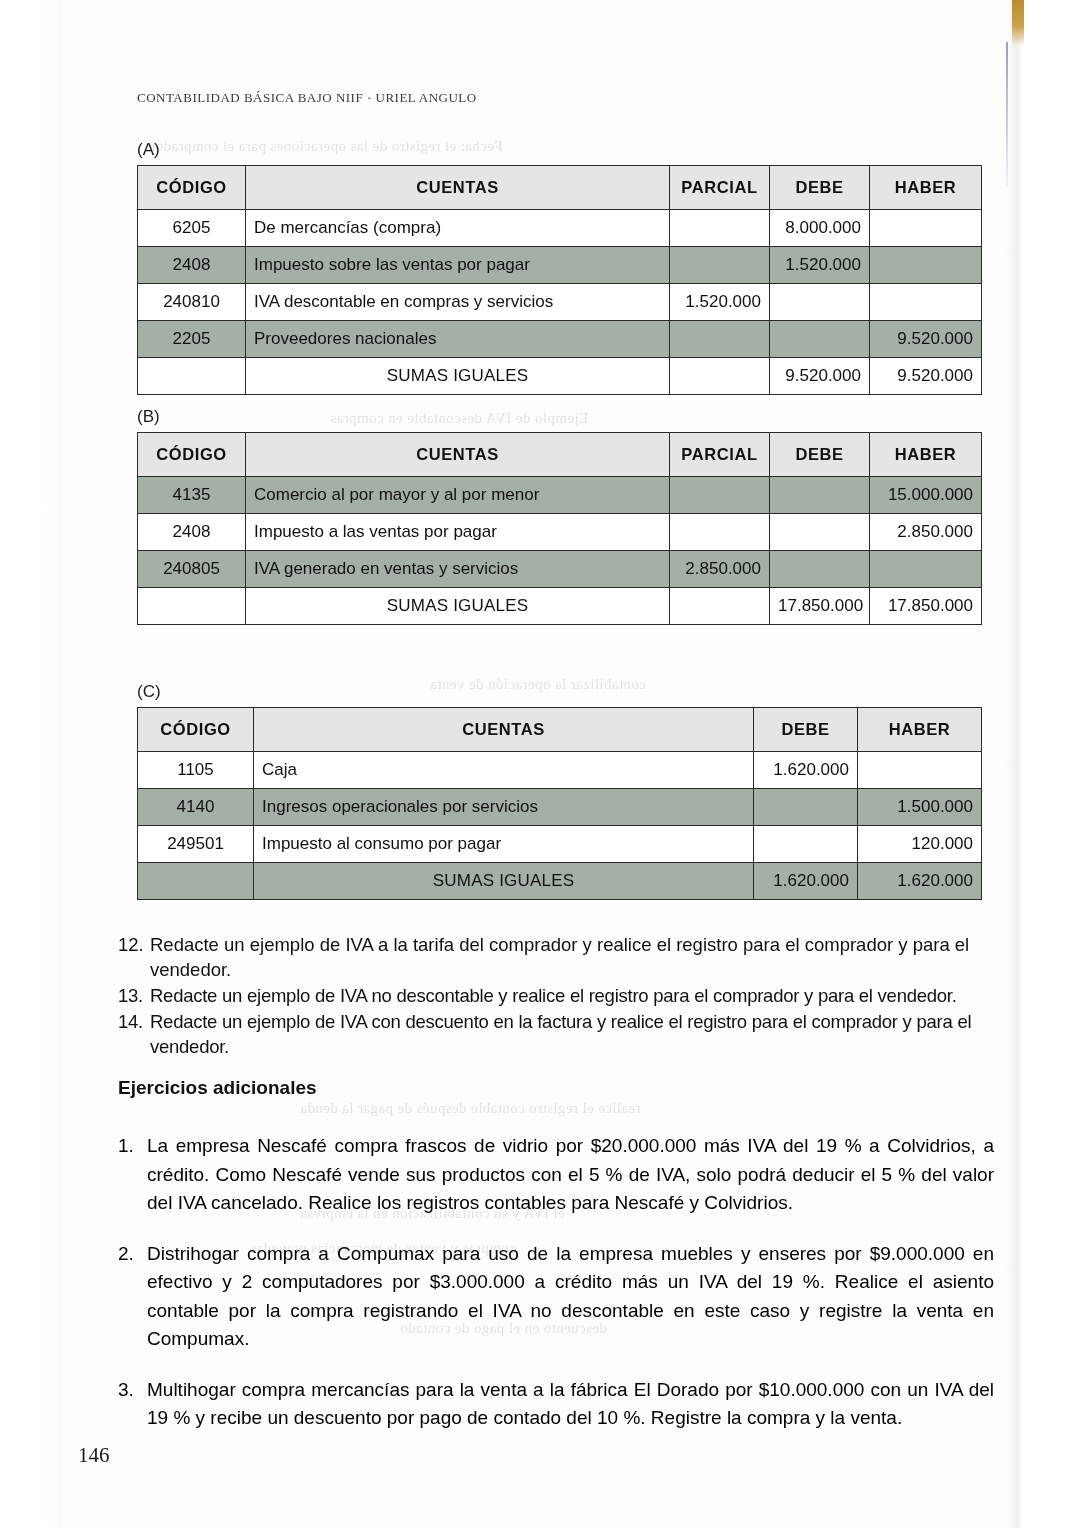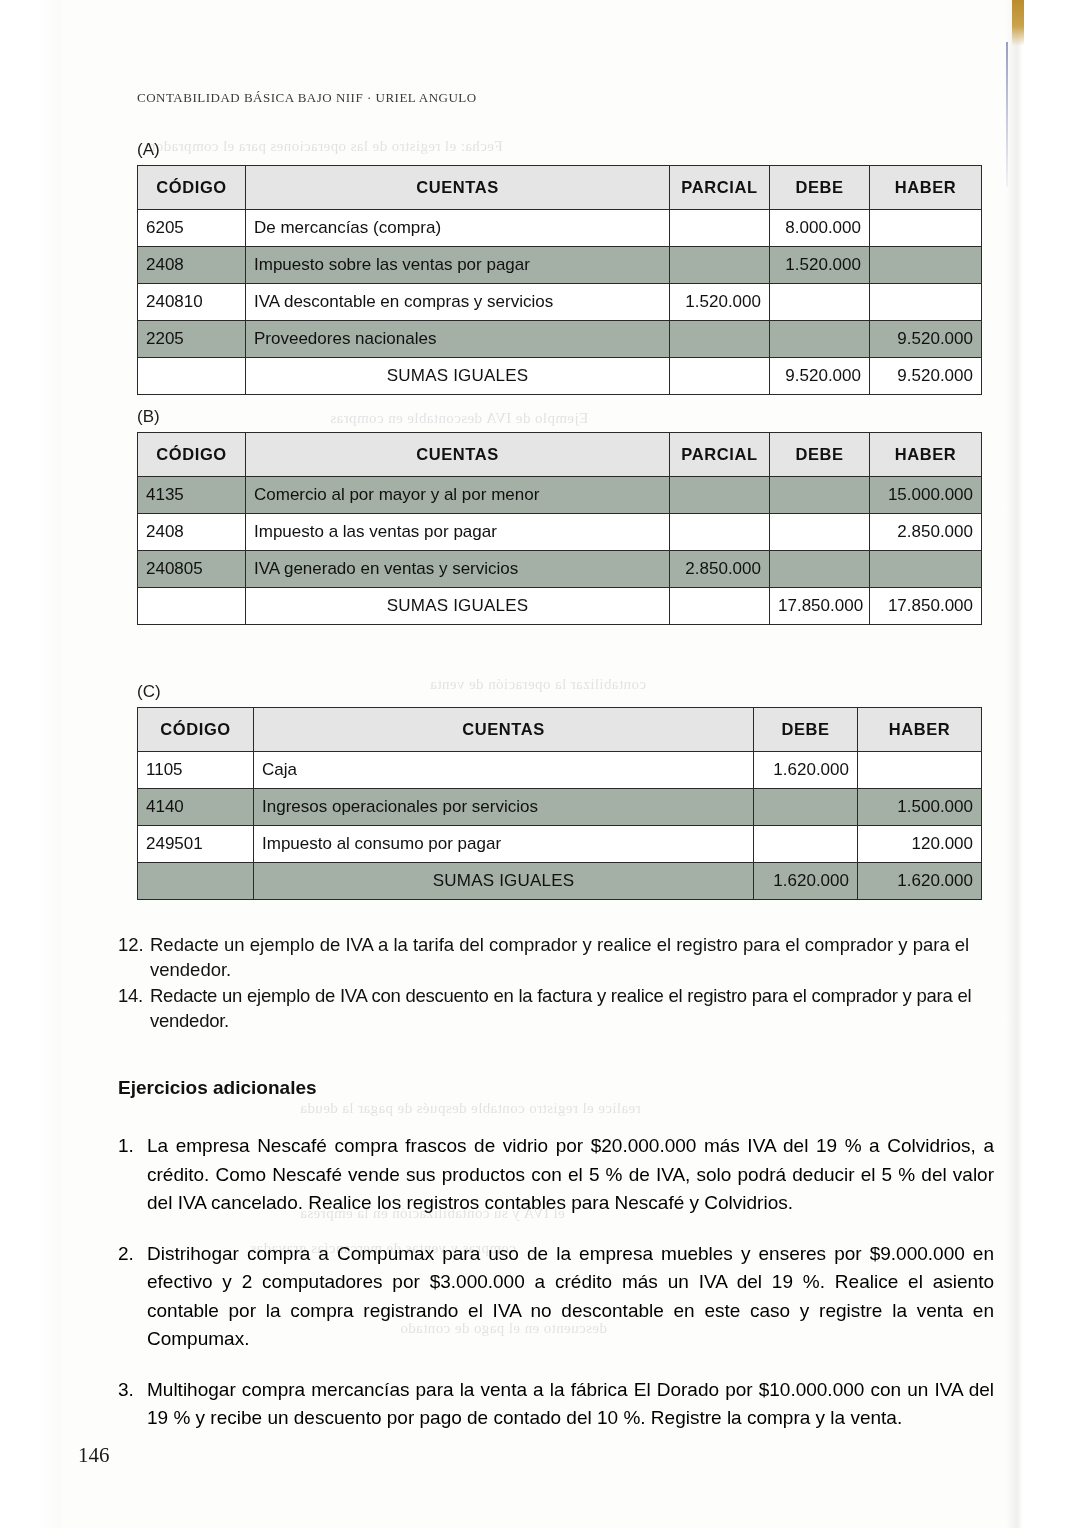--- a/index.html
+++ b/index.html
@@ -110,21 +110,21 @@
     background: #e5e5e5;
     font-weight: bold;
     font-size: 16.5px;
     letter-spacing: 0.6px;
     text-align: center;
     height: 44px;
   }
   tr.shade td { background: #a4b0a5; }
   tr.plain td { background: #ffffff; }
 
-  td.c-code   { font-size: 17px; }
+  td.c-code   { text-align: center; font-size: 17px; }
   td.c-acct   { text-align: left; padding-left: 10px; }
   td.c-num    { text-align: right; padding-right: 10px; }
   td.c-total  { text-align: right; font-weight: bold; }
   td.c-sumlbl { text-align: center; font-weight: bold; letter-spacing: 0.2px; }
 
   .blk { position: absolute; }
 
   
   .numlist {
     position: absolute;
@@ -349,20 +349,24 @@
       </tbody>
     </table>
   </div>
 
   <div class="numlist" style="left:118px; top:908px; width:872px;margin-top:24px;">
     <div class="li">
       <span class="marker">12.</span>
       <span class="txt">Redacte un ejemplo de IVA a la tarifa del comprador y realice el registro para el comprador y para el vendedor.</span>
     </div>
     <div class="li tight">
+      <span class="marker">13.</span>
+      <span class="txt">Redacte un ejemplo de IVA no descontable y realice el registro para el comprador y para el vendedor.</span>
+    </div>
+    <div class="li tight">
       <span class="marker">14.</span>
       <span class="txt">Redacte un ejemplo de IVA con descuento en la factura y realice el registro para el comprador y para el vendedor.</span>
     </div>
   </div>
 
   <div class="section-head" style="left:118px; top:1077px;">Ejercicios adicionales</div>
 
   <div class="exlist" style="left:118px; top:1132px; width:876px;">
     <div class="ex">
       <span class="marker">1.</span>

